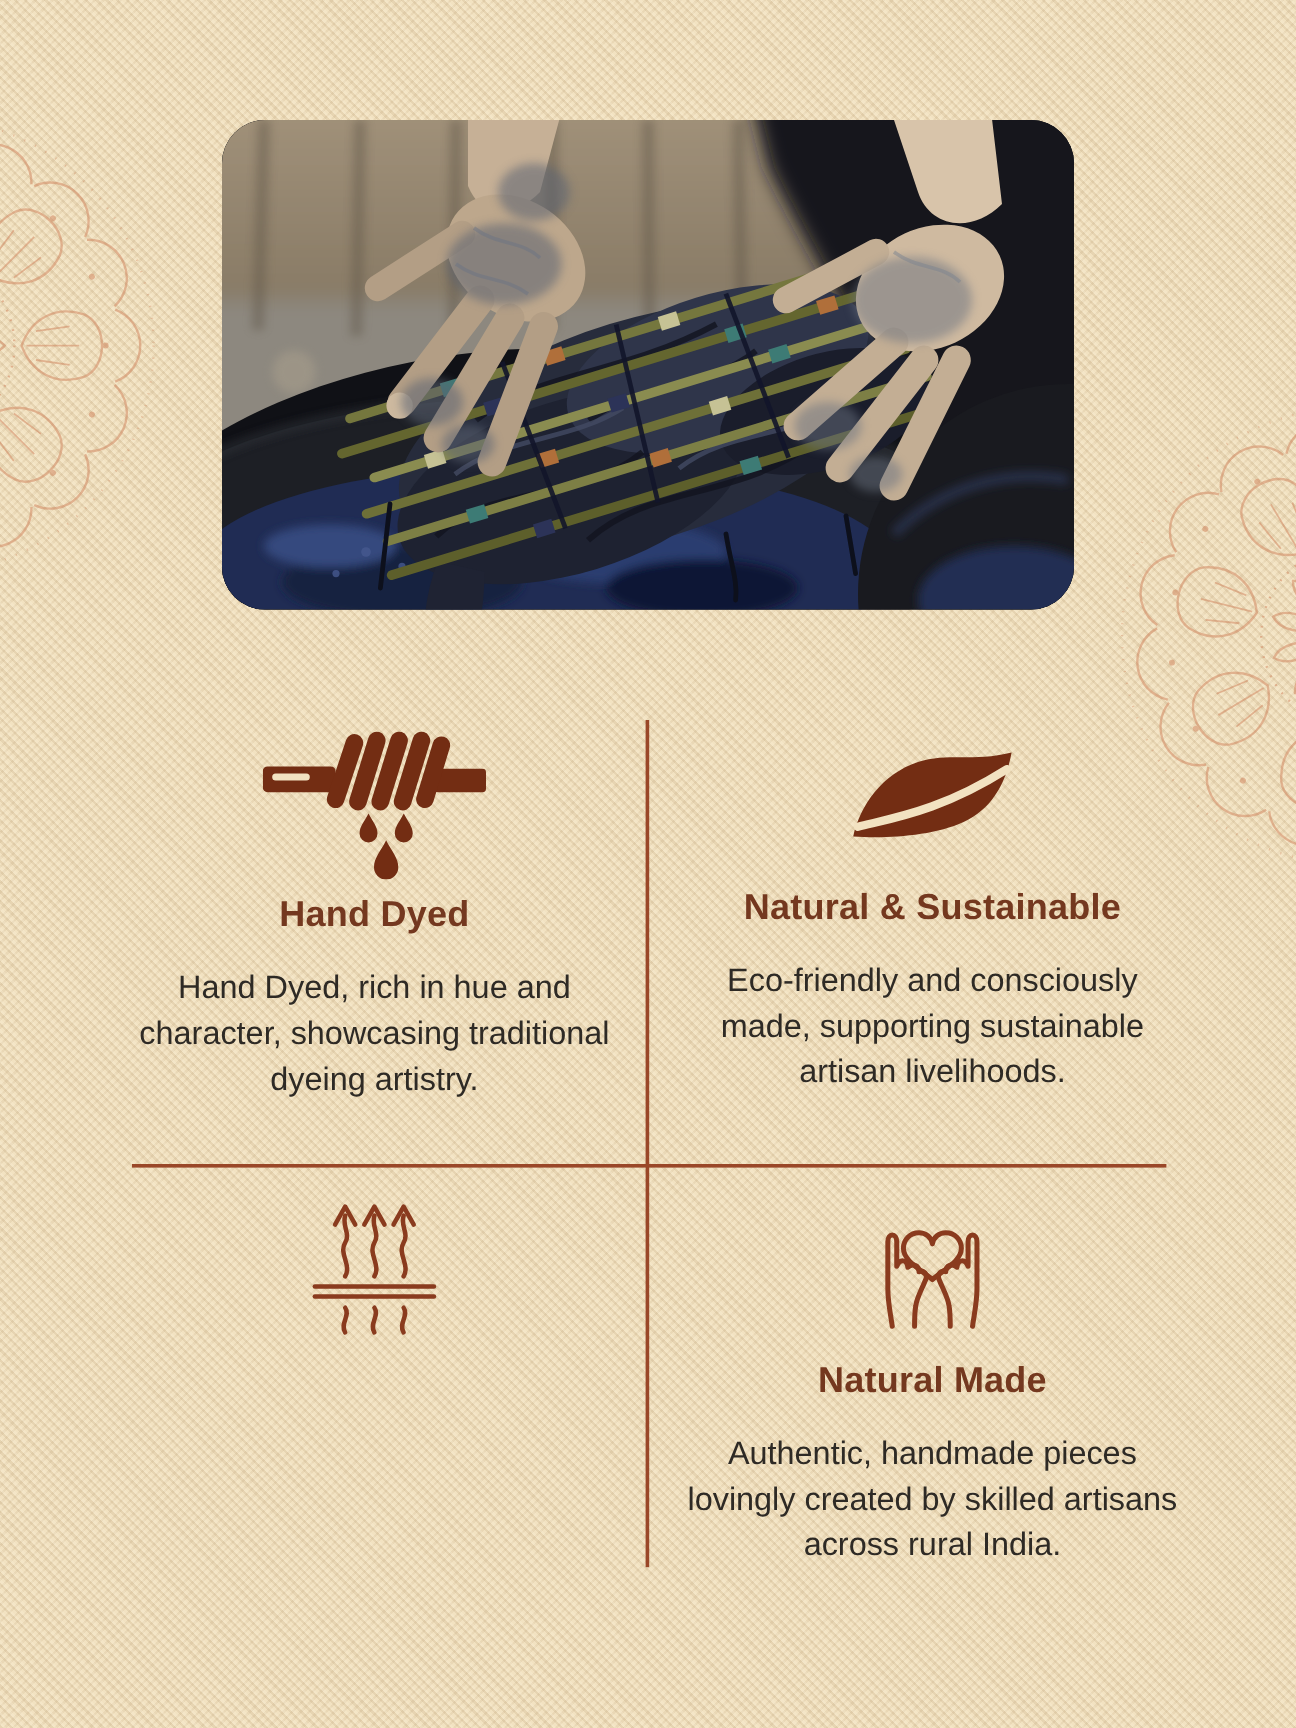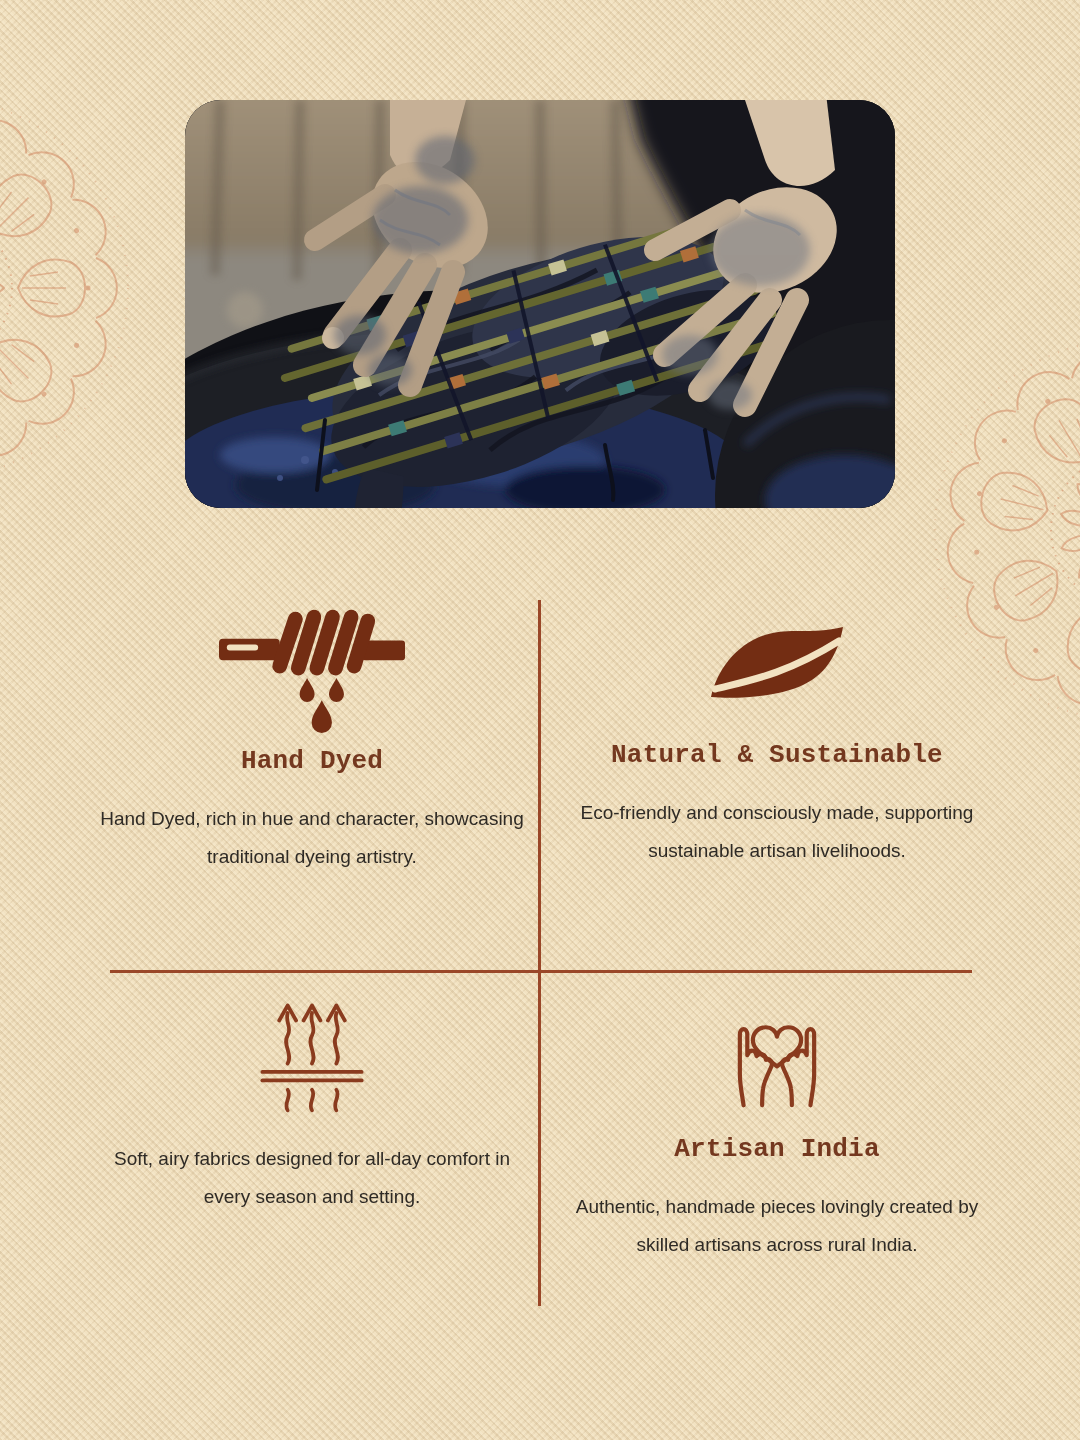--- a/index.html
+++ b/index.html
@@ -25,24 +25,24 @@
   .photo svg{display:block;}
   .cell{
     position:absolute;width:440px;display:flex;flex-direction:column;align-items:center;text-align:center;
   }
   .cell-q1{left:92px;top:598px;}
   .cell-q2{left:557px;top:592px;}
   .cell-q3{left:92px;top:986px;}
   .cell-q4{left:557px;top:986px;}
   .icon-slot{height:118px;margin-top:12px;display:flex;align-items:center;justify-content:center;}
   .f-title{
-    margin:18px 0 0 0;font-size:26px;font-weight:700;color:#74381f;letter-spacing:0.2px;font-family:Liberation Mono, monospace;
+    margin:18px 0 0 0;font-size:30px;font-weight:700;color:#74381f;letter-spacing:0.2px;
   }
   .f-desc{
-    margin:24px 0 0 0;font-size:19px;line-height:38px;color:#2e2a25;max-width:424px;
+    margin:24px 0 0 0;font-size:27px;line-height:38px;color:#2e2a25;max-width:424px;
   }
   .v-divider{position:absolute;left:538px;top:600px;width:3px;height:706px;background:#9a4728;}
   .h-divider{position:absolute;left:110px;top:970px;width:862px;height:3px;background:#9a4728;}
   .defs-holder{position:absolute;width:0;height:0;overflow:hidden;}
 </style>
 </head>
 <body>
 
 <div class="poster">
 
@@ -312,28 +312,27 @@
         <path d="M46,24 L55,8 L64,24"></path>
         <path d="M81,70 C87,60 75,50 81,40 C86,32 78,26 81,16"></path>
         <path d="M72,24 L81,8 L90,24"></path>
         <line x1="2" y1="79" x2="108" y2="79" stroke-width="4"></line>
         <line x1="2" y1="88" x2="108" y2="88" stroke-width="4"></line>
         <path d="M29,98 C34,105 24,112 29,120"></path>
         <path d="M55,98 C60,105 50,112 55,120"></path>
         <path d="M81,98 C86,105 76,112 81,120"></path>
       </svg>
     </div>
-    <p class="f-desc">Soft, airy fabrics designed for all-day comfort in every season and setting.</p>
   </div>
 
   <div class="cell cell-q4">
     <div class="icon-slot">
       <svg width="104" height="102" viewBox="0 0 112 108" fill="none" stroke="#8a3b1e" stroke-width="4.5" stroke-linecap="round" stroke-linejoin="round">
         <path d="M56,64 C44,54 30,47 30,36 C30,28 36,22 44,22 C50,22 55,26 56,32 C57,26 62,22 68,22 C76,22 82,28 82,36 C82,47 68,54 56,64 Z"></path>
         <path d="M20,106 C18,92 16,84 16,72 L16,30 C16,22 24,22 24,30 L24,52 C27,45 33,46 34,53 C38,49 44,51 44,57 C48,55 52,59 50,64 C46,74 42,80 41,88 C40,94 40,100 40,106"></path>
         <path d="M92,106 C94,92 96,84 96,72 L96,30 C96,22 88,22 88,30 L88,52 C85,45 79,46 78,53 C74,49 68,51 68,57 C64,55 60,59 62,64 C66,74 70,80 71,88 C72,94 72,100 72,106"></path>
       </svg>
     </div>
-    <h3 class="f-title">Artisan India</h3>
+    <h3 class="f-title">Natural Made</h3>
     <p class="f-desc">Authentic, handmade pieces lovingly created by skilled artisans across rural India.</p>
   </div>
 
 </div>
 
 </body></html>

